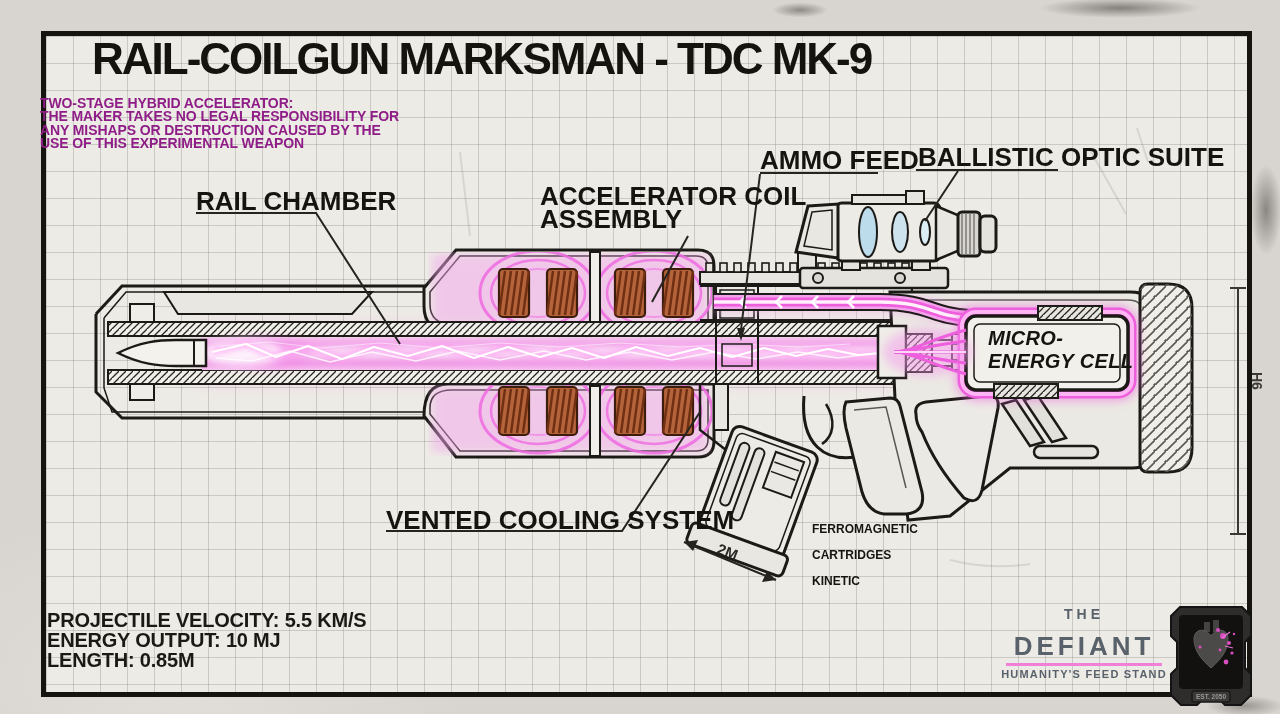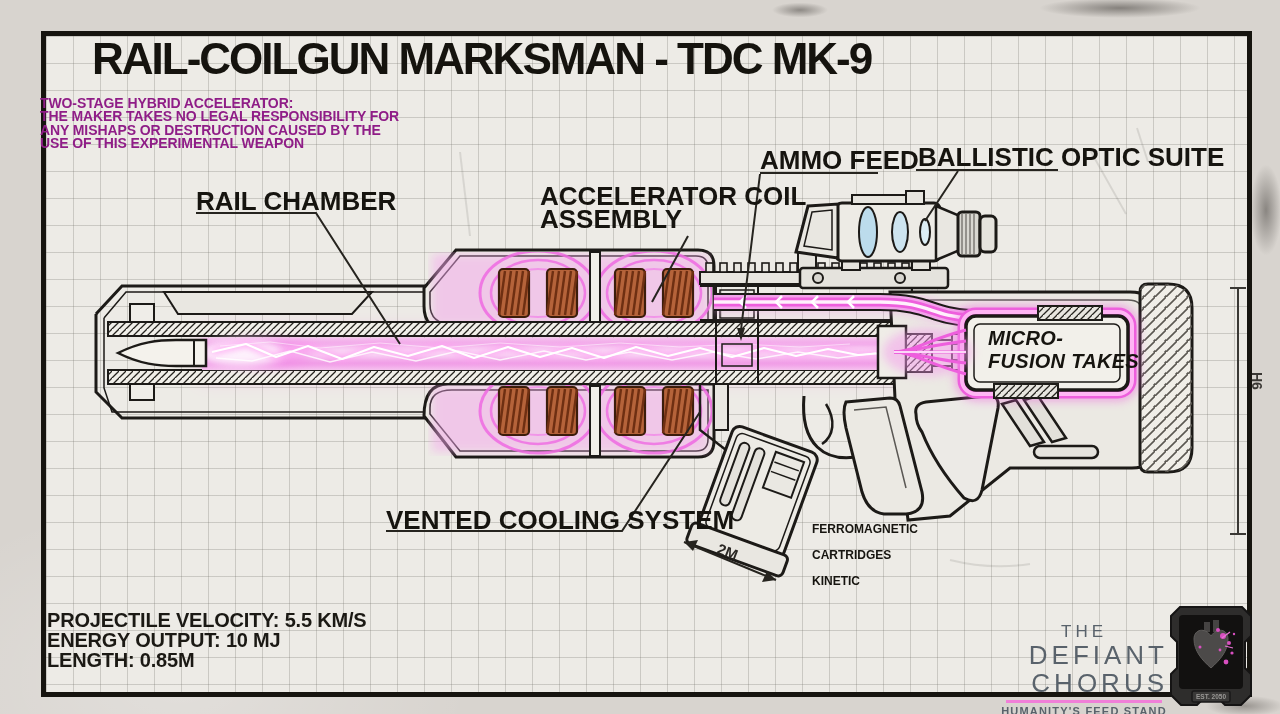--- a/index.html
+++ b/index.html
@@ -28,22 +28,22 @@
   #title{
     left:92px;top:34px;font-size:44px;font-weight:700;letter-spacing:-2px;
     color:#15130e;white-space:nowrap;
   }
   #disc{left:40px;top:97px;font-size:14px;font-weight:700;line-height:13.4px;letter-spacing:-0.1px;}
   .co{position:absolute;font-weight:700;font-size:26px;line-height:23px;color:#16140f;white-space:nowrap;}
   #co-ferro{font-size:12px;line-height:26px;}
   #co-cell{font-size:20px;line-height:23px;letter-spacing:.3px;font-style:italic;}
   #specs{left:47px;top:611px;font-size:20px;font-weight:700;line-height:19.8px;color:#1b1914;letter-spacing:-0.2px;}
   #logo{left:1000px;top:607px;width:168px;text-align:center;line-height:1;}
-  .lg1{font-size:17px;letter-spacing:4px;font-weight:400;margin-top:16px;}
-  .lg2{font-size:26px;letter-spacing:4px;font-weight:400;margin-top:2px;text-align:right;}
+  .lg1{font-size:14px;letter-spacing:4px;font-weight:700;}
+  .lg2{font-size:26px;letter-spacing:4px;font-weight:700;margin-top:12px;}
   .lgrule{height:3px;margin:4px 6px 3px 6px;}
   .lg4{font-size:11px;letter-spacing:1.2px;font-weight:700;}
   #badge{left:1170px;top:606px;width:82px;height:100px;}
 </style>
 </head>
 <body>
 
 <div class="sheet"></div>
 
 <svg class="art" viewBox="0 0 1280 714">
@@ -330,41 +330,40 @@
   <div>ACCELERATOR COIL</div>
   <div>ASSEMBLY</div>
 </div>
 
 <div class="co" style="left:760px;top:149px;">AMMO FEED</div>
 
 <div class="co" style="left:918px;top:146px;">BALLISTIC OPTIC SUITE</div>
 
 <div class="co" id="co-cell" style="left:988px;top:327px;">
   <div>MICRO-</div>
-  <div>FUSION TAKES</div>
+  <div>ENERGY CELL</div>
 </div>
 
 <div class="co" style="left:386px;top:509px;">VENTED COOLING SYSTEM</div>
 
 <div class="co" id="co-ferro" style="left:812px;top:516px;">
   <div>FERROMAGNETIC</div>
   <div>CARTRIDGES</div>
   <div>KINETIC</div>
 </div>
 
 <div id="specs" class="abs">
   <div>PROJECTILE VELOCITY: 5.5 KM/S</div>
   <div>ENERGY OUTPUT: 10 MJ</div>
   <div>LENGTH: 0.85M</div>
 </div>
 
 <div id="logo" class="abs" style="color:#59626b;">
   <div class="lg1">THE</div>
   <div class="lg2">DEFIANT</div>
-  <div class="lg2">CHORUS</div>
   <div class="lgrule" style="background:#f07fd8;"></div>
   <div class="lg4">HUMANITY'S FEED STAND</div>
 </div>
 
 <div id="badge" class="abs">
   <svg viewBox="0 0 82 100" width="82" height="100">
     <path d="M10,1 H72 L81,10 V30 L75,36 V62 L81,68 V89 L71,99 H55 L49,93 H33 L27,99 H11 L1,89 V68 L7,62 V36 L1,30 V10 Z" fill="#2e2d2c" stroke="#151414" stroke-width="2"></path>
     <rect x="9" y="9" width="64" height="74" rx="4" fill="#121110"></rect>
     <g>
       <rect x="34" y="16" width="6" height="10" fill="#454342"></rect>

